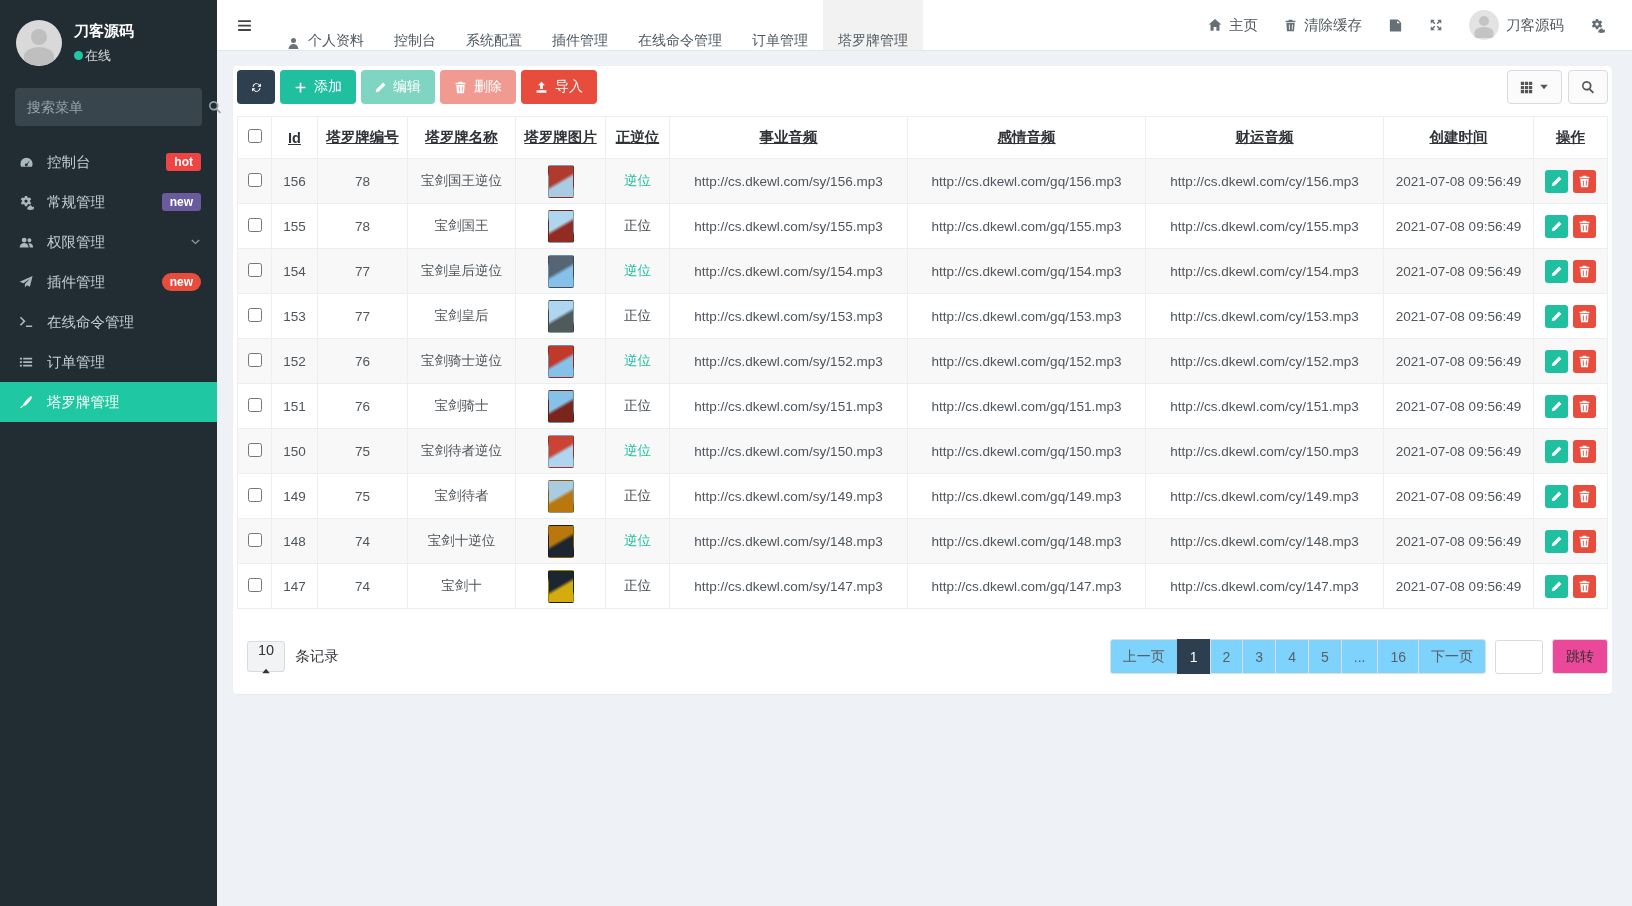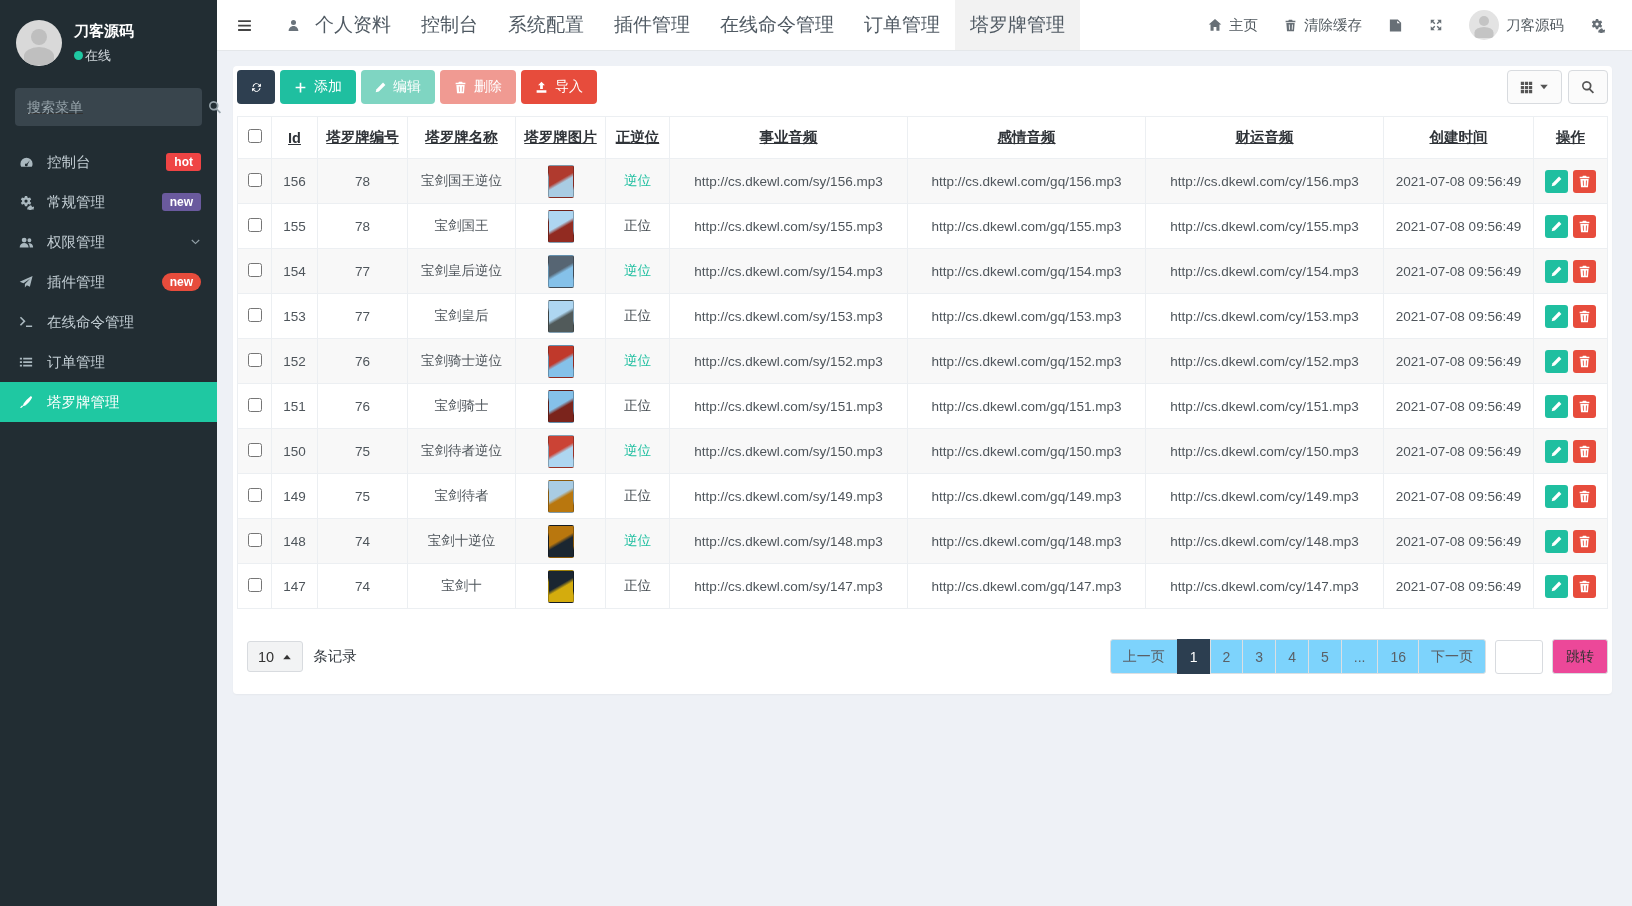--- a/index.html
+++ b/index.html
@@ -21,43 +21,43 @@
                     width:16px; height:16px; border-radius:50%; background:#bfbfbf; }
   .avatar::after { content:""; position:absolute; left:50%; top:27px; transform:translateX(-50%);
                    width:30px; height:18px; border-radius:50% 50% 0 0; background:#bfbfbf; }
   .avatar.small { width:30px; height:30px; background:#e3e3e3; }
   .avatar.small::before { width:10px; height:10px; top:6px; background:#c4c4c4; }
   .avatar.small::after { width:19px; height:11px; top:17px; background:#c4c4c4; }
   .user-name { color:#fff; font-weight:bold; font-size:15px; margin-bottom:6px; }
   .user-status { color:#d3dade; font-size:13px; display:flex; align-items:center; gap:2px; }
   .status-dot { width:9px; height:9px; border-radius:50%; background:#1fc8a2; display:inline-block; }
   .search-box { margin:8px 15px 16px 15px; background:#39454d; border-radius:4px; height:38px;
-                display:flex; align-items:center; padding:0 12px;text-decoration:underline; }
+                display:flex; align-items:center; padding:0 12px; }
   .search-box input { flex:1; background:transparent; border:none; outline:none; color:#cfd8dd; font-size:14px; }
   .search-box input::placeholder { color:#97a4ab; }
   .search-box .icon { color:#97a4ab; }
   .menu { list-style:none; }
   .menu-item { height:40px; display:flex; align-items:center; gap:11px; padding:0 16px;
                color:#c3ced4; font-size:14.5px; cursor:pointer; }
   .menu-item .mi-icon { width:20px; color:#aab8bf; font-size:14px; }
   .menu-item.active { background:#1fc8a2; color:#fff; }
   .menu-item.active .mi-icon { color:#fff; }
   .badge { margin-left:auto; font-size:12px; font-weight:bold; color:#fff; padding:2px 8px; border-radius:3px; }
   .badge.blue { background:#ef4444; }
   .badge.purple { background:#6a5a9e; }
   .badge.red-pill { background:#e74c3c; border-radius:10px; }
   .mi-chevron { margin-left:auto; color:#93a1a8; }
 
   
   .header { position:absolute; left:217px; top:0; right:0; height:51px; background:#fff;
             border-bottom:1px solid #e4e7ea; display:flex; align-items:stretch; z-index:4; }
   .hamburger { display:flex; align-items:center; padding:0 19px; color:#444; cursor:pointer; }
   .top-nav { display:flex; align-items:stretch; list-style:none; }
-  .top-nav-item { display:flex; align-items:center; gap:15px; padding:0 15px; color:#4f5962;
-                  font-size:19px; cursor:pointer; }
+  .top-nav-item { display:flex; align-items:flex-end; gap:8px; padding:0 15px; color:#4f5962;
+                  font-size:14px; cursor:pointer; }
   .top-nav-item.active { background:#f2f2f2; }
   .top-nav-item .icon { color:#6a737b; }
   .header-right { margin-left:auto; display:flex; align-items:center; padding-right:14px; }
   .hr-item { display:flex; align-items:center; gap:7px; padding:0 13px; color:#51595f;
              font-size:14.5px; cursor:pointer; height:100%; }
   .hr-item .icon { color:#676f76; }
 
   
   .content { position:absolute; left:217px; top:51px; right:0; bottom:0; background:#eef1f6; overflow:hidden; }
   .card { background:#fff; border-radius:4px; margin:15px 20px 0 16px; padding:4px;
@@ -88,21 +88,21 @@
            border:1px solid rgba(0,0,0,.25); }
   .row-actions { display:flex; gap:5px; justify-content:center; align-items:center; }
   .mini-btn { width:23px; height:23px; border:none; border-radius:3px; color:#fff; display:inline-flex;
               align-items:center; justify-content:center; cursor:pointer; }
   .mini-edit { background:#1fbfa0; }
   .mini-del { background:#e74c3c; }
   input[type="checkbox"] { width:14px; height:14px; cursor:pointer; }
 
   .table-footer { display:flex; align-items:center; margin-top:14px; color:#30363c; font-size:14.5px; }
   .page-size { display:inline-flex; align-items:center; gap:8px; background:#f2f3f4; border:1px solid #d8dbdf;
-               border-radius:3px; height:31px; padding:0 10px; margin:18px 10px; color:#333; cursor:pointer; }
+               border-radius:3px; height:31px; padding:0 10px; margin:18px 10px; color:#333; cursor:pointer;flex-direction:column; }
   .pagination { margin-left:auto; display:flex; list-style:none; }
   .page-item { min-width:33px; height:35px; padding:0 12px; border:1px solid #dcdfe2; margin-left:-1px;
                display:flex; align-items:center; justify-content:center; color:#5a6066; cursor:pointer;
                background:#7dd3fc; font-size:14px; }
   .page-item:first-child { border-radius:3px 0 0 3px; margin-left:0; }
   .page-item:last-child { border-radius:0 3px 3px 0; }
   .page-item.active { background:#2c3e50; border-color:#2c3e50; color:#fff; }
   .jump-input { width:48px; height:34px; border:1px solid #d8dbdf; border-radius:3px; margin-left:9px;
                 outline:none; padding:0 6px; font-size:14px; }
   .jump-btn { height:35px; border:1px solid #d8dbdf; background:#ec4899; color:#333; border-radius:3px;

